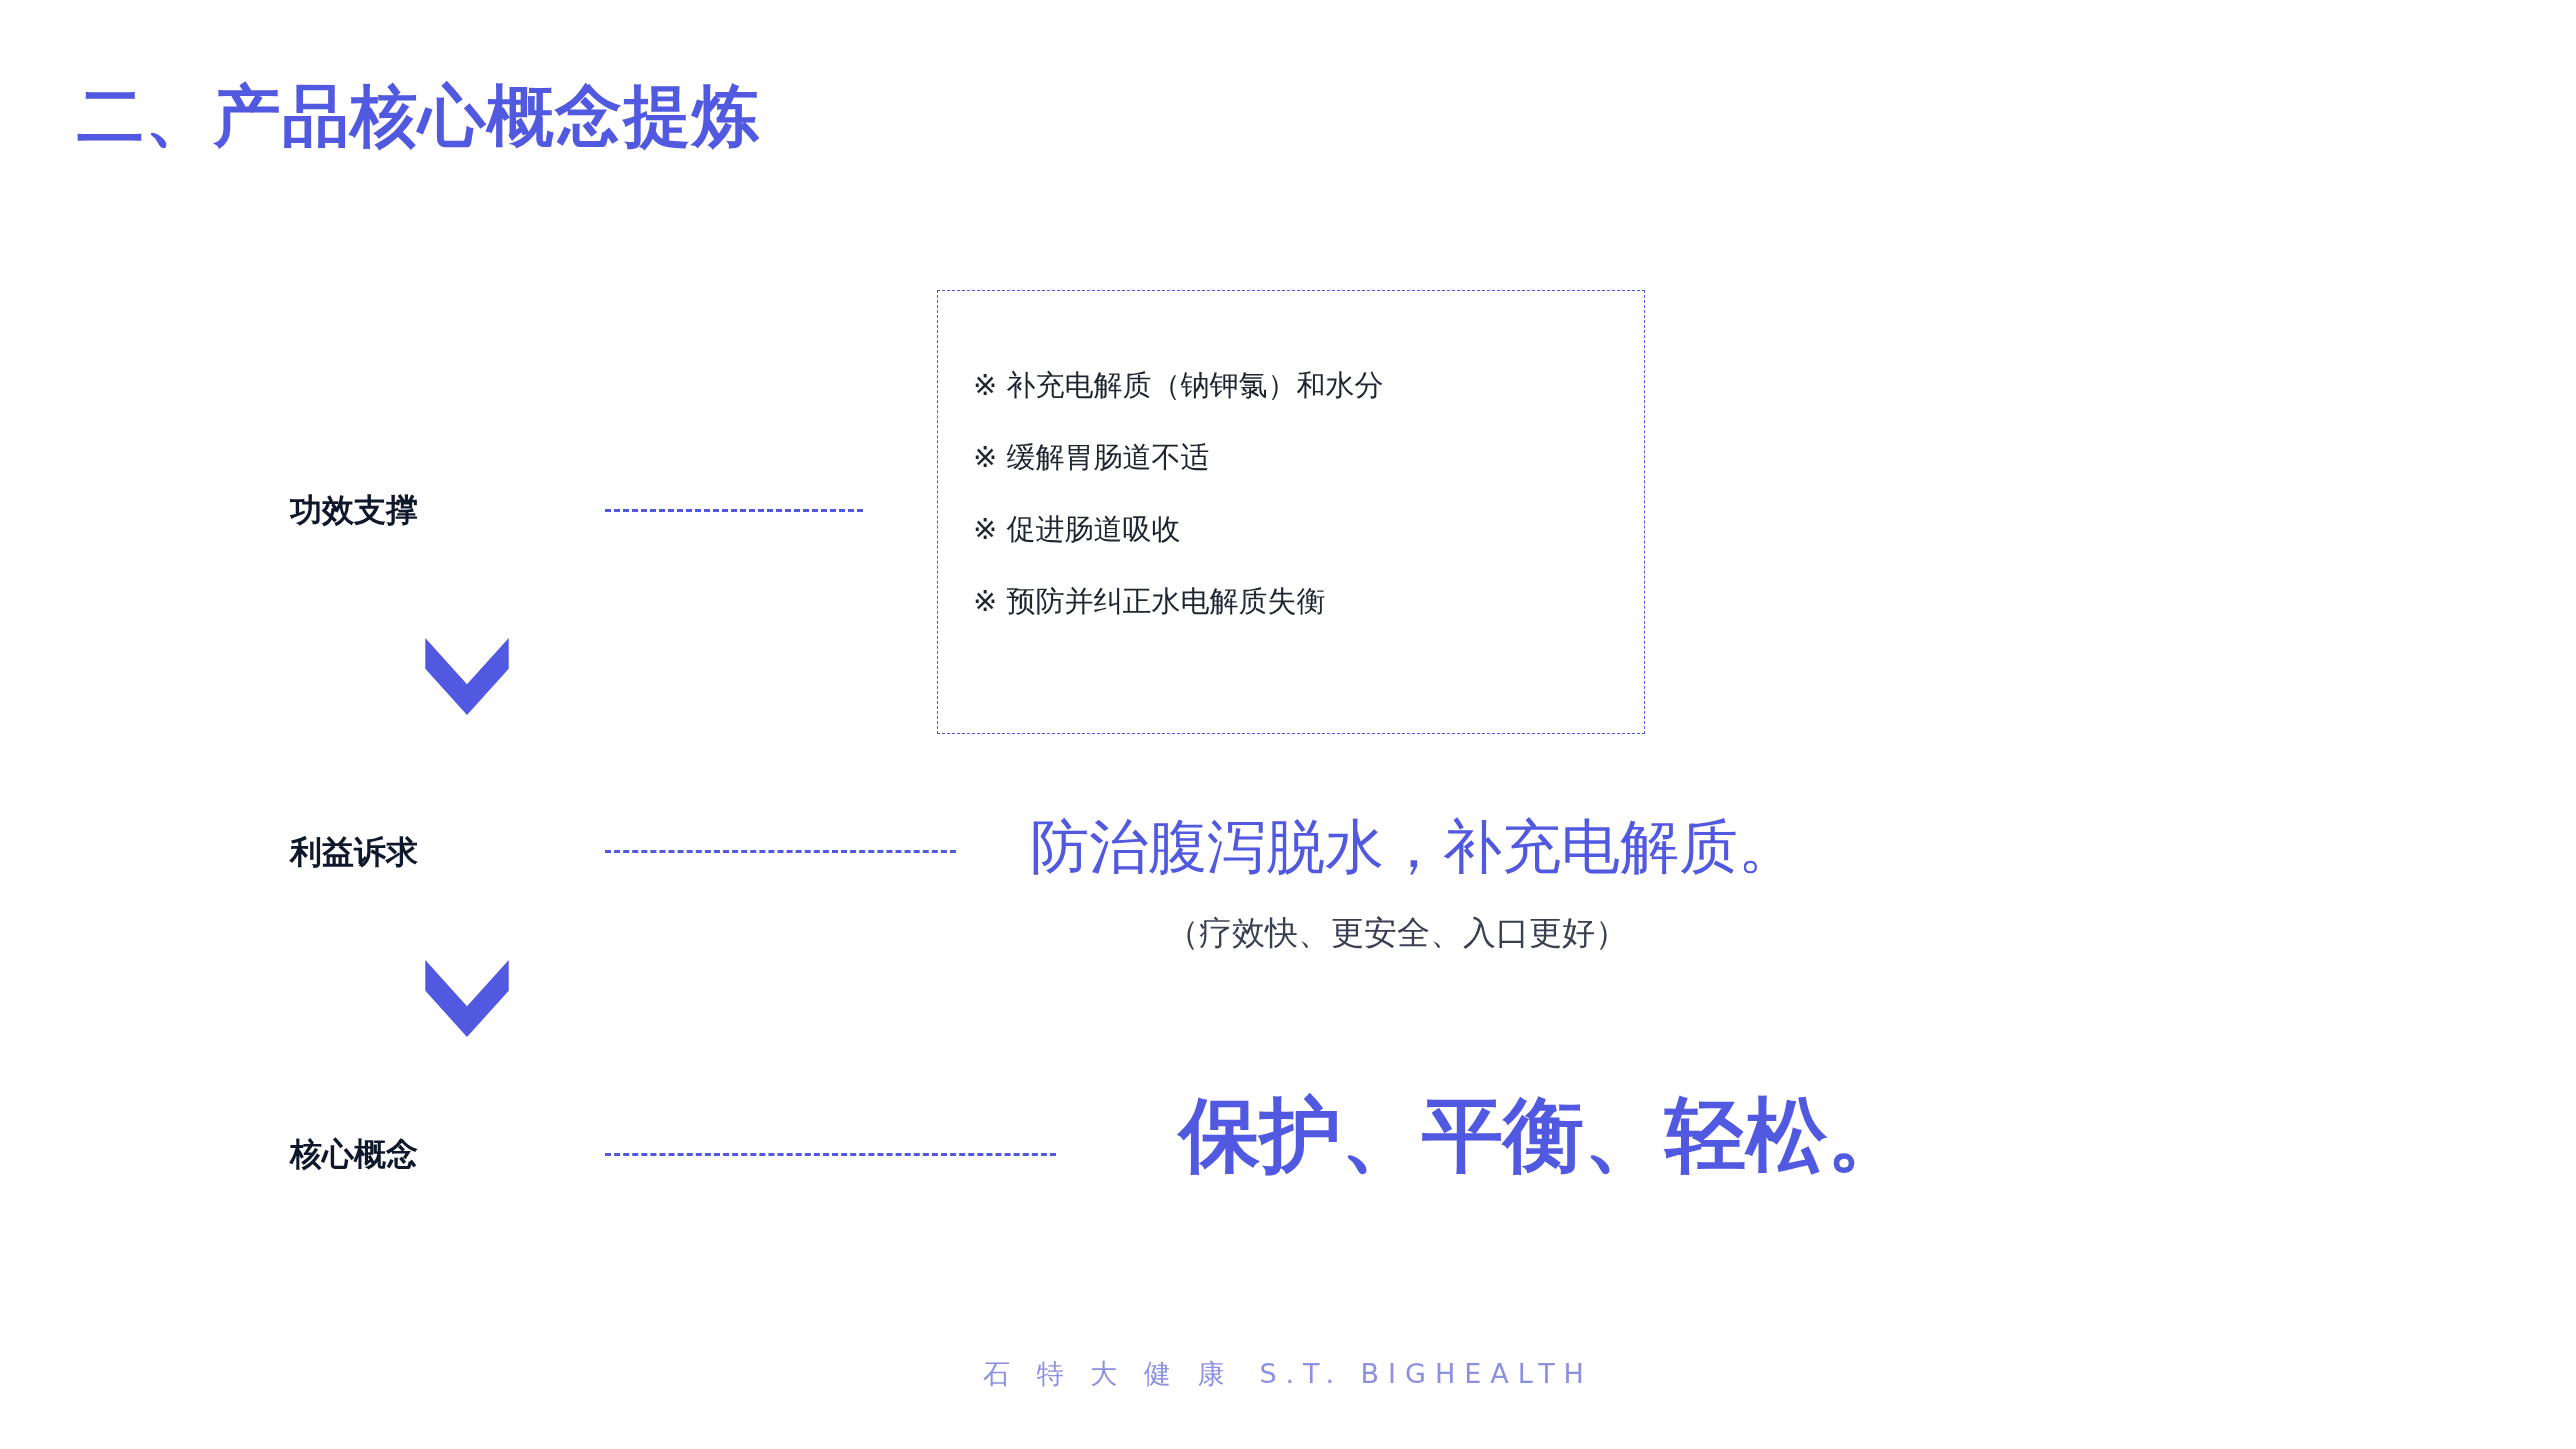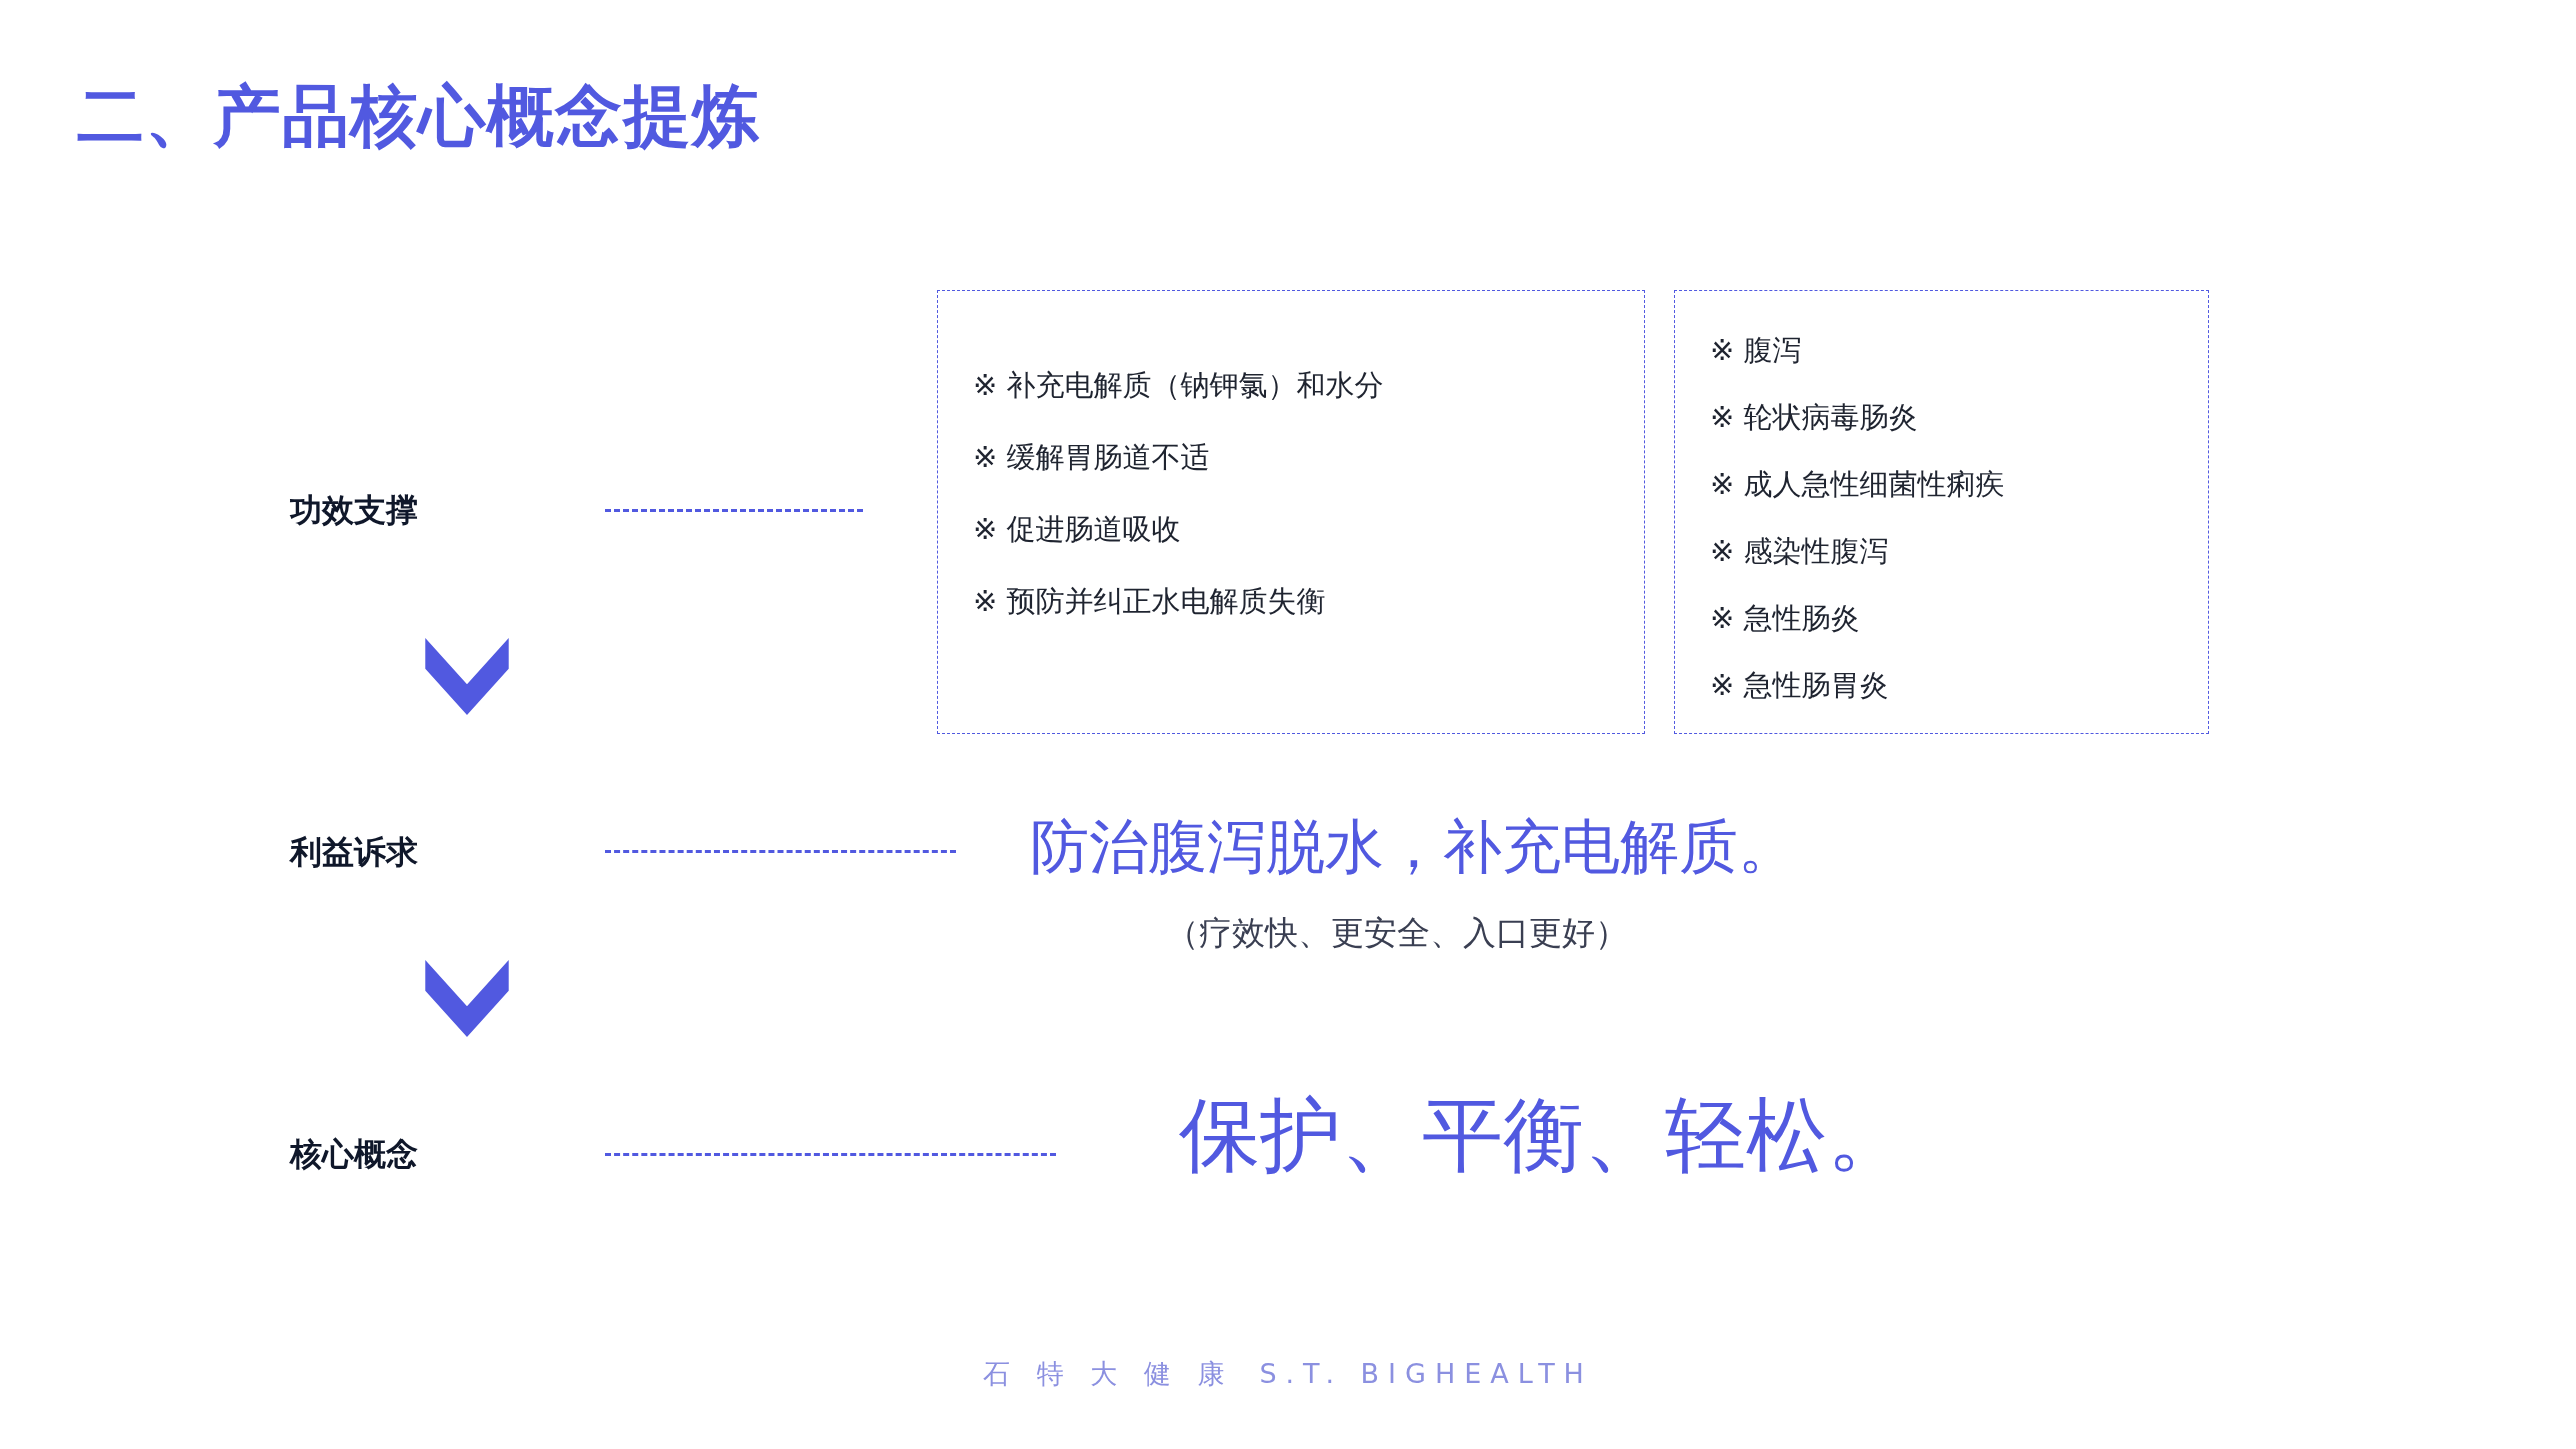--- a/index.html
+++ b/index.html
@@ -119,21 +119,21 @@
     white-space: nowrap;
     font-family: "DejaVu Serif", "Liberation Serif", serif;
   }
 
   
   .core-main {
     position: absolute;
     left: 1179px;
     top: 1082px;
     font-size: 81px;
-    font-weight: 400;
+    font-weight: 700;
     color: #5159e0;
     white-space: nowrap;
     font-family: "DejaVu Sans", "Liberation Sans", sans-serif;
   }
 
   
   .footer {
     position: absolute;
     left: 0;
     right: 0;
@@ -157,28 +157,20 @@
   <div class="row-label" id="label-efficacy">功效支撑</div>
   <div class="dash-line" id="dash-efficacy"></div>
 
   <div class="info-box" id="box-efficacy">
     <div class="bullet-line">※ 补充电解质（钠钾氯）和水分</div>
     <div class="bullet-line">※ 缓解胃肠道不适</div>
     <div class="bullet-line">※ 促进肠道吸收</div>
     <div class="bullet-line">※ 预防并纠正水电解质失衡</div>
   </div>
 
-  <div class="info-box" id="box-indications">
-    <div class="bullet-line">※ 腹泻</div>
-    <div class="bullet-line">※ 轮状病毒肠炎</div>
-    <div class="bullet-line">※ 成人急性细菌性痢疾</div>
-    <div class="bullet-line">※ 感染性腹泻</div>
-    <div class="bullet-line">※ 急性肠炎</div>
-    <div class="bullet-line">※ 急性肠胃炎</div>
-  </div>
 
   <div class="chevron" id="chevron-1">
     <svg viewBox="0 0 130 120" width="84" height="77" aria-hidden="true">
       <polygon points="0,0 65,72 130,0 130,48 65,120 0,48" fill="#5159e0"></polygon>
     </svg>
   </div>
 
   <div class="row-label" id="label-benefit">利益诉求</div>
   <div class="dash-line" id="dash-benefit"></div>
   <div class="benefit-main">防治腹泻脱水，补充电解质。</div>

